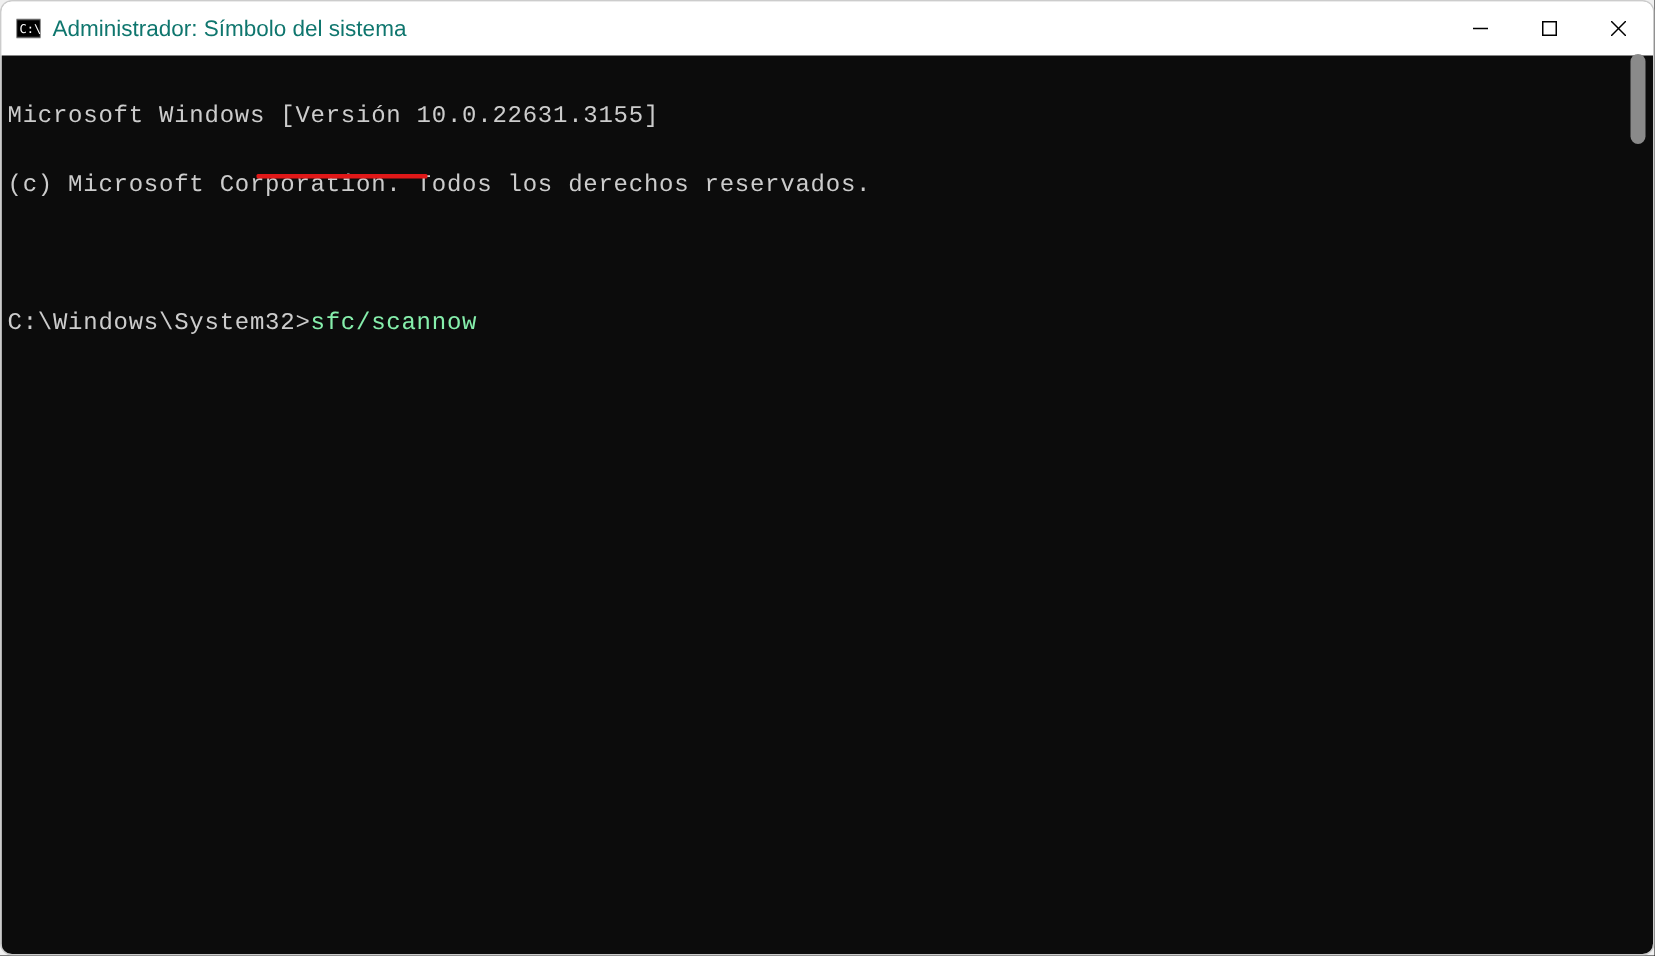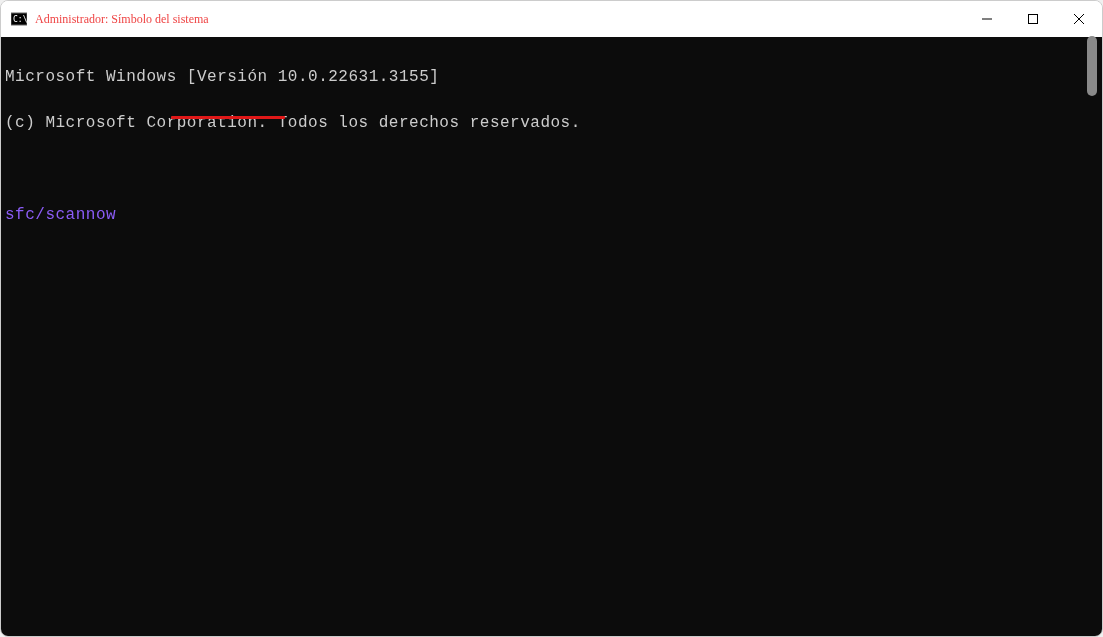--- a/index.html
+++ b/index.html
@@ -42,23 +42,22 @@
       height: 16px;
       display: flex;
       align-items: center;
       justify-content: center;
     }
     .app-icon svg {
       width: 16px;
       height: 16px;
     }
     .window-title {
-      font-size: 12px;
-      color: #ef4444;
-      font-family: Liberation Serif, serif;
+      font-size: 15px;
+      color: #0f766e;
     }
     .window-controls {
       display: flex;
       height: 100%;
     }
     .window-control {
       width: 46px;
       height: 36px;
       display: flex;
       align-items: center;
@@ -88,21 +87,21 @@
       margin-top: 26px;
     }
     .prompt-line {
       display: flex;
       position: relative;
     }
     .prompt-path {
       color: #cccccc;
     }
     .prompt-command {
-      color: #8b5cf6;
+      color: #86efac;
     }
     .underline-annotation {
       position: absolute;
       height: 3px;
       background: #e01818;
       border-radius: 1px;
       left: 170px;
       top: 79px;
       width: 114px;
     }
@@ -147,18 +146,18 @@
           <line x1="10" y1="0" x2="0" y2="10" stroke="#000000" stroke-width="1"></line>
         </svg>
       </button>
     </div>
   </div>
   <div class="terminal">
     <div class="terminal-line">Microsoft Windows [Versión 10.0.22631.3155]</div>
     <div class="terminal-line">(c) Microsoft Corporation. Todos los derechos reservados.</div>
     <div class="terminal-line">&nbsp;</div>
     <div class="terminal-line prompt-line">
-      <span class="prompt-command">sfc/scannow</span>
+      <span class="prompt-path">C:\Windows\System32&gt;</span><span class="prompt-command">sfc/scannow</span>
     </div>
     <div class="underline-annotation"></div>
   </div>
   <div class="scrollbar"></div>
 </div>
 
 </body></html>

